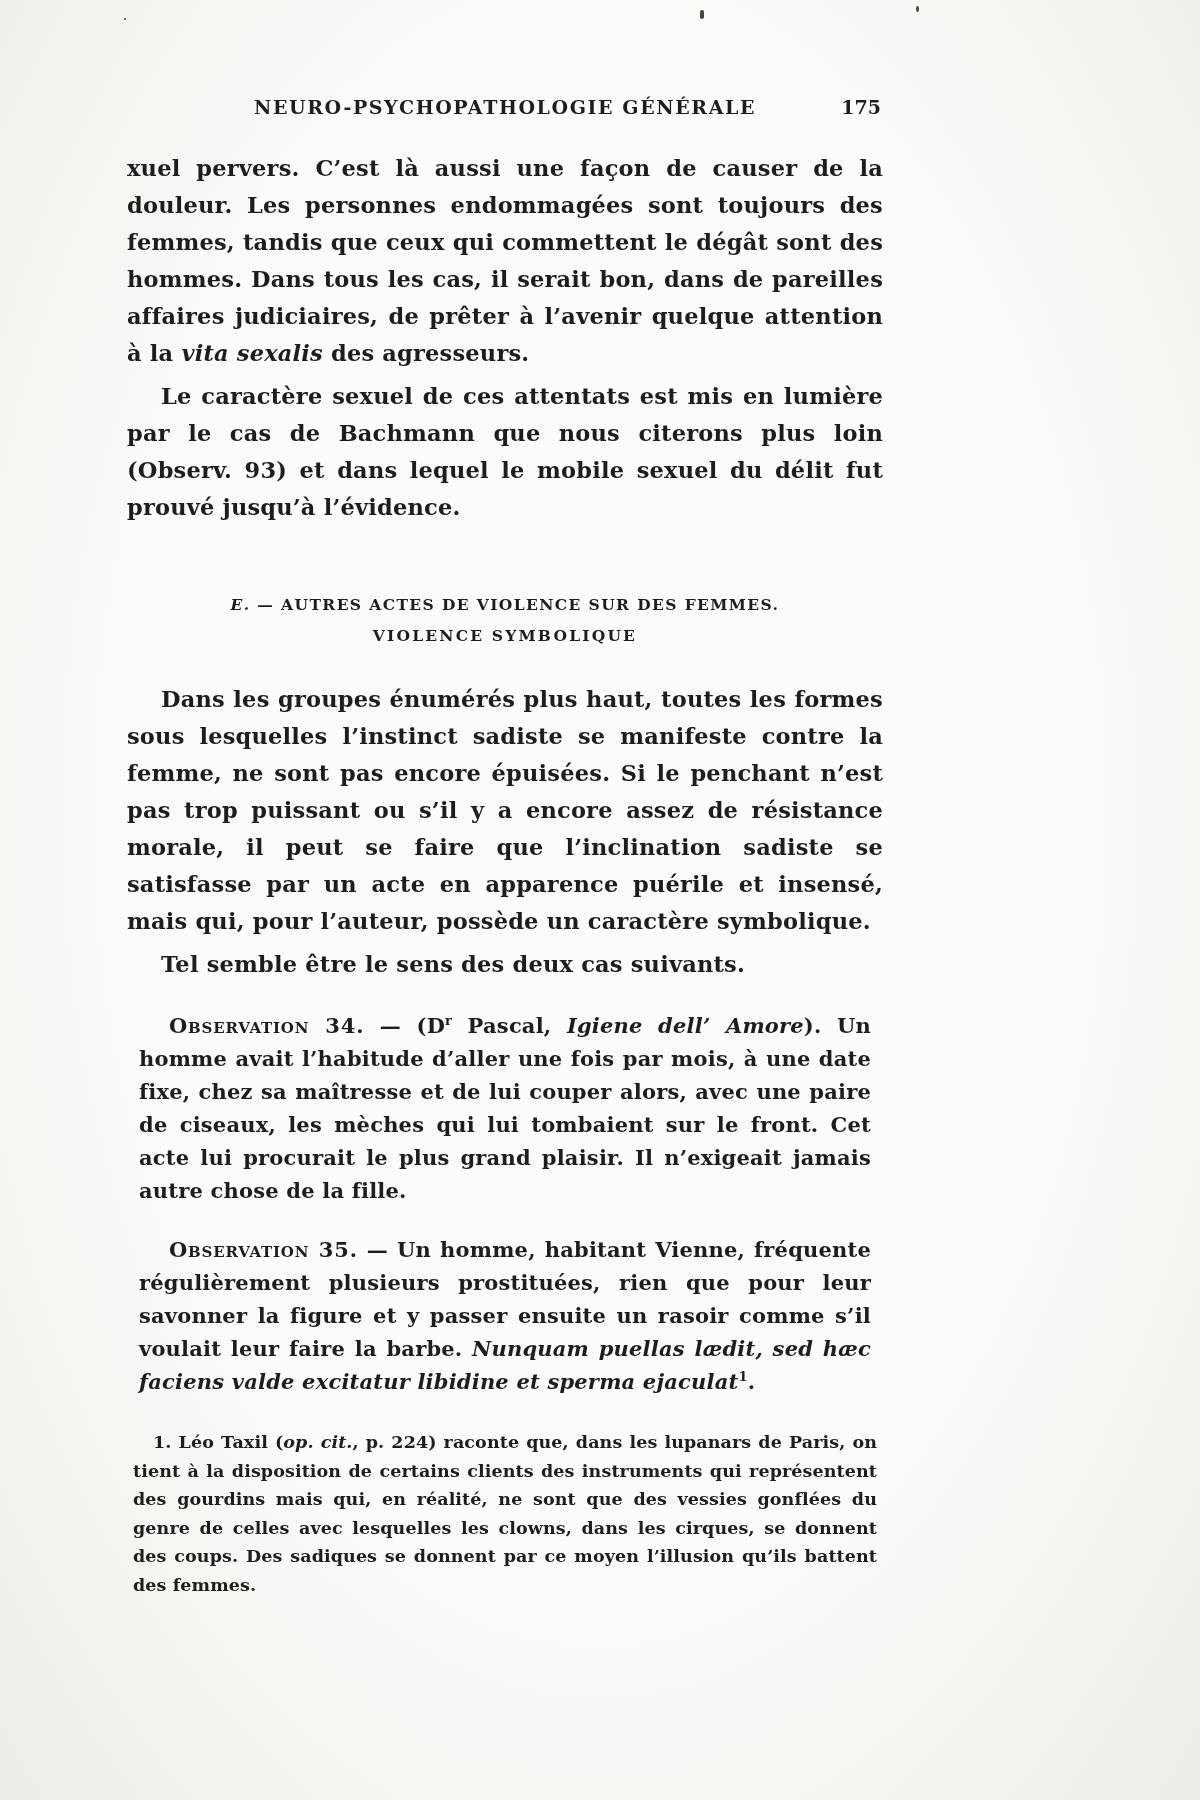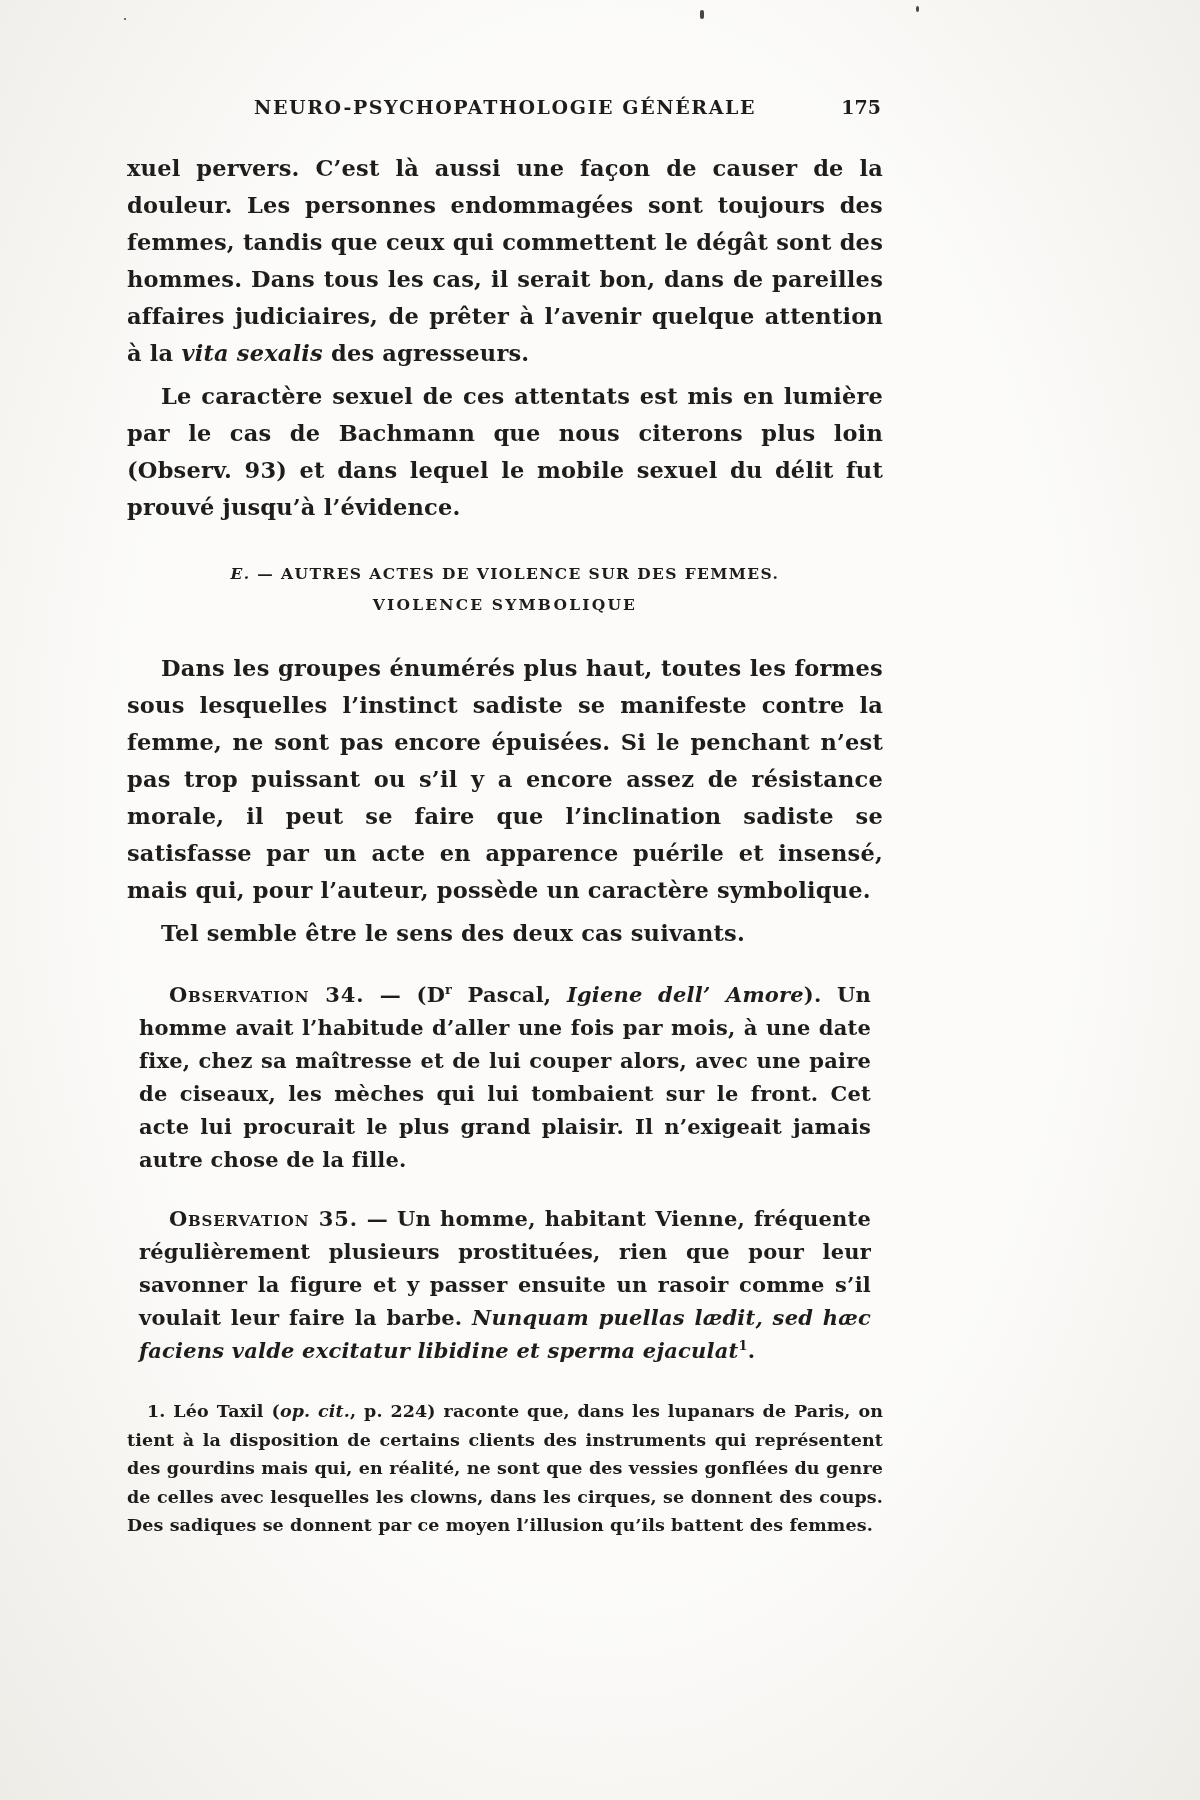--- a/index.html
+++ b/index.html
@@ -61,21 +61,21 @@
     font-weight: 700;
     text-align: justify;
     letter-spacing: 0.2px;
   }
   .para.indent { text-indent: 34px; }
   .para + .para { margin-top: 6px; }
   .italic { font-style: italic; }
   .section-heading {
     text-align: center;
     font-weight: 700;
-    margin-top: 38px;
+    margin-top: 69px;
     margin-bottom: 36px;
   }
   .section-line1 {
     font-size: 15.5px;
     letter-spacing: 1.4px;
   }
   .section-line2 {
     font-size: 15.5px;
     letter-spacing: 2.2px;
     margin-top: 12px;
@@ -93,21 +93,21 @@
   .obs-label {
     font-variant: small-caps;
     letter-spacing: 0.8px;
   }
   sup {
     font-size: 0.62em;
     vertical-align: super;
     line-height: 0;
   }
   .footnote {
-    margin: 0;
+    margin: 6px;
     margin-top: 30px;
     font-size: 17.5px;
     line-height: 28.5px;
     font-weight: 700;
     text-align: justify;
     text-indent: 20px;
     letter-spacing: 0.1px;
   }
 </style>
 </head>

